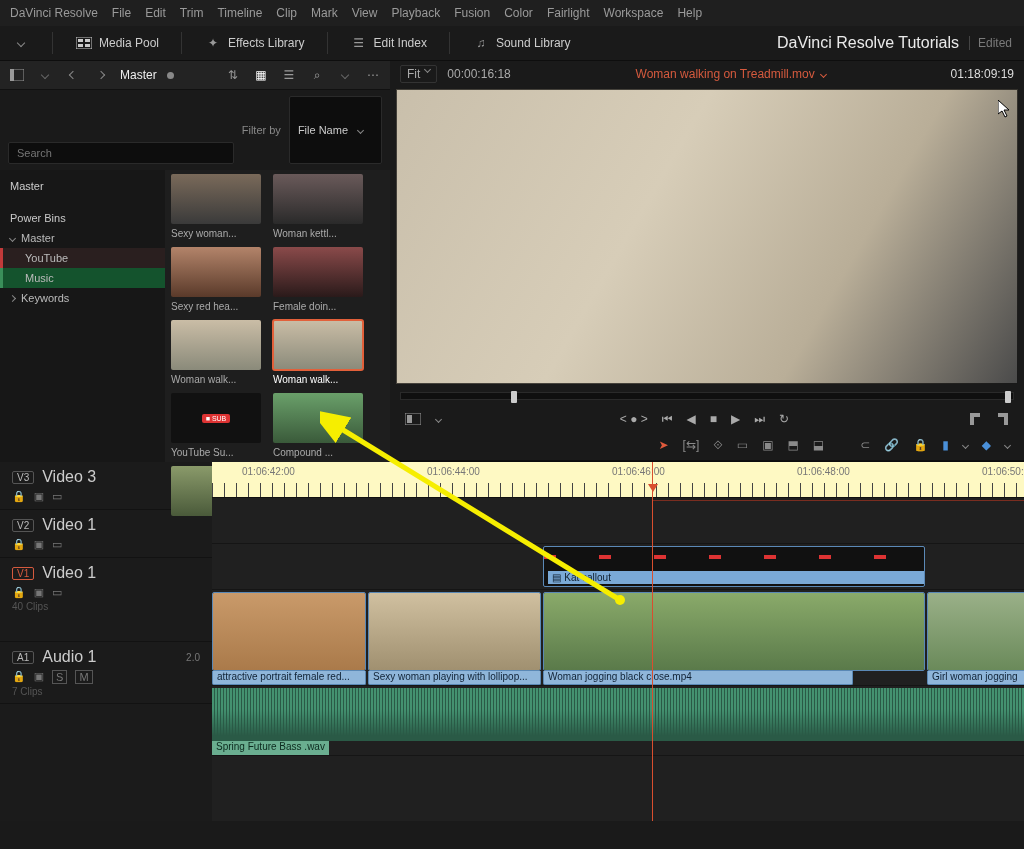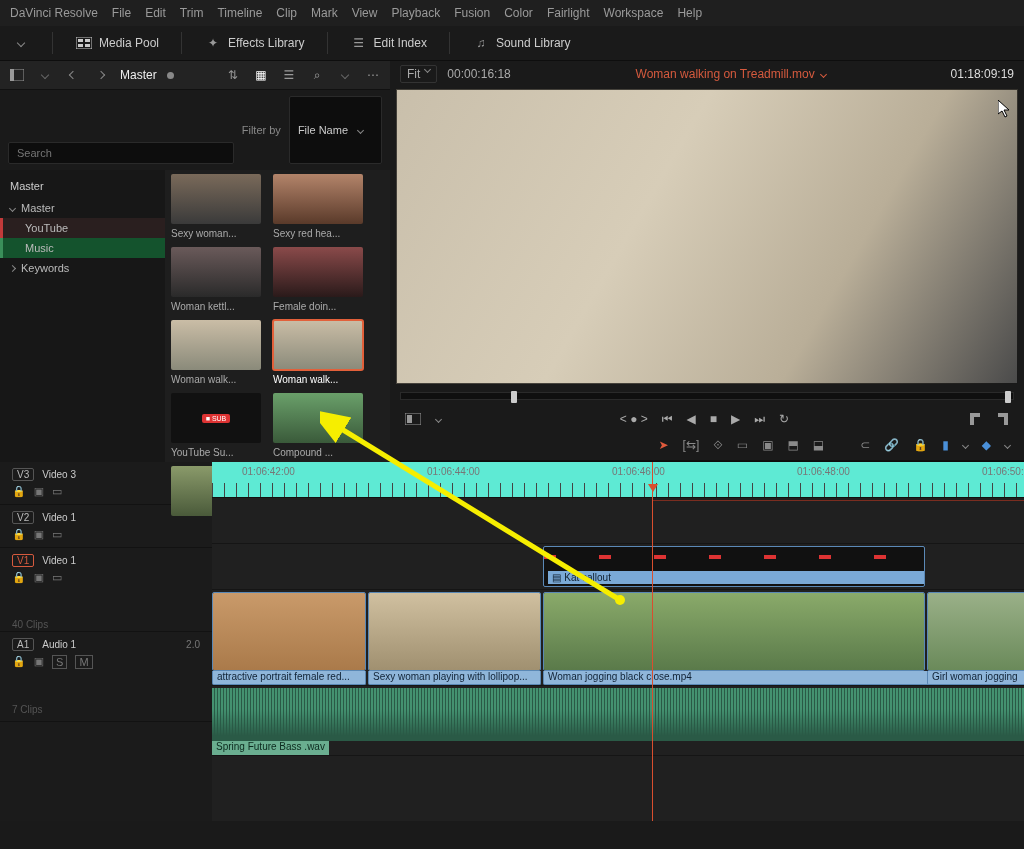--- a/index.html
+++ b/index.html
@@ -50,25 +50,25 @@
   .transport .mid-ctrls{display:flex;align-items:center;gap:14px;margin:0 auto;}
   .tools { display:flex; align-items:center; gap:14px; padding:6px 14px 8px; color:#8a8a8a; border-bottom:1px solid #0f0f0f;}
   .tools .arrow { color:#e05a3c;}
   .timeline { display:flex; border-top:1px solid #0c0c0c;}
   .timeline-left { width:212px; background:#1b1b1b;}
   .timecode { color:#e6e6e6; font-size:18px; font-weight:500; padding:18px 12px 10px;}
   .track-hdr { padding:6px 12px; border-bottom:1px solid #121212;}
   .trk-row1 { display:flex; align-items:center; gap:8px;}
   .trk-tag { border:1px solid #555; color:#bbb; font-size:10px; padding:0 4px; border-radius:2px;}
   .trk-tag.sel { border-color:#d55a3e; color:#d55a3e;}
-  .trk-name { color:#ccc; font-size:10px;text-align:right;}
+  .trk-name { color:#ccc; font-size:16px;text-align:right;}
   .trk-icons { display:flex; gap:8px; color:#777; padding:4px 0 0; font-size:11px;}
-  .trk-sub { color:#555; font-size:10px; padding-top:2px;margin-top:33px;}
+  .trk-sub { color:#555; font-size:10px; padding-top:2px;}
   .timeline-right { flex:1; background:#202020; position:relative; overflow:hidden;}
-  .ruler { height:36px; background:#5eead4; position:relative; border-bottom:1px solid #111;}
+  .ruler { height:36px; background:#fef9c3; position:relative; border-bottom:1px solid #111;}
   .ruler .tick { position:absolute; top:4px; color:#777; font-size:10px;}
   .ruler .marks { position:absolute; left:0; right:0; bottom:0; height:14px; background:repeating-linear-gradient(90deg,#444 0 1px,transparent 1px 12px);}
   .playhead { position:absolute; top:0; bottom:0; width:0; border-left:1px solid #d94e2e; left:440px; z-index:5;}
   .playhead::before{content:""; position:absolute; top:22px; left:-5px; width:0;height:0;border-left:5px solid transparent;border-right:5px solid transparent;border-top:8px solid #d94e2e;}
   .redline { position:absolute; left:440px; right:0; top:38px; height:1px; background:#7a2d20;}
   .lane { position:relative; border-bottom:1px solid #151515;}
   .lane.v3,.lane.v2{height:46px;}
   .lane.v1{height:96px;}
   .lane.a1{height:70px;}
   .clipblock { position:absolute; top:2px; bottom:2px; border:1px solid #7aa9d6; background:#2d3d4e; border-radius:2px; overflow:hidden;}
@@ -133,20 +133,24 @@
   <div class="sep"></div>
   <div class="group">
     <span class="icon-btn">☰</span>
     <span>Edit Index</span>
   </div>
   <div class="sep"></div>
   <div class="group">
     <span class="icon-btn">♫</span>
     <span>Sound Library</span>
   </div>
+  <div class="project-title">
+    <span class="name">DaVinci Resolve Tutorials</span>
+    <span class="status">Edited</span>
+  </div>
 </div>
 
 <div class="mid">
   <div class="leftcol">
     <div class="browser-toolbar">
       <span class="icon-btn">
           <svg width="14" height="12">
             <rect width="14" height="12" fill="none" stroke="#999"></rect>
             <rect width="4" height="12" fill="#999"></rect>
           </svg>
@@ -176,43 +180,44 @@
       <input class="input search-input" placeholder="Search" style="">
       <span class="filterby">Filter by</span>
       <div class="select">
           <span>File Name</span>
           <span class="chev down" style="padding:2px"></span>
         </div>
     </div>
     <div class="browser-body">
       <div class="tree">
         <div class="hdr">Master</div>
+        <div class="sec">Power Bins</div>
         <div class="item master2">
             <span class="chev down" style="padding:2px"></span>
             <span>Master</span>
           </div>
         <div class="item youtube">YouTube</div>
         <div class="item music">Music</div>
         <div class="item master2">
             <span class="chev right" style="padding:2px"></span>
             <span>Keywords</span>
           </div>
       </div>
       <div class="thumbs">
         <div class="clip">
             <div class="thumb" style="background:linear-gradient(#7a6a5a,#3a3a3a)"></div>
             <div class="label">Sexy woman...</div>
           </div>
         <div class="clip">
+            <div class="thumb" style="background:linear-gradient(#6a5a5a,#2a2a2a)"></div>
+            <div class="label">Woman kettl...</div>
+          </div>
+        <div class="clip">
             <div class="thumb" style="background:linear-gradient(#b3846a,#5a3a2a)"></div>
             <div class="label">Sexy red hea...</div>
-          </div>
-        <div class="clip">
-            <div class="thumb" style="background:linear-gradient(#6a5a5a,#2a2a2a)"></div>
-            <div class="label">Woman kettl...</div>
           </div>
         <div class="clip">
             <div class="thumb" style="background:linear-gradient(#8a4a4a,#2a1a1a)"></div>
             <div class="label">Female doin...</div>
           </div>
         <div class="clip">
             <div class="thumb" style="background:linear-gradient(#cabda6,#8a8a7a)"></div>
             <div class="label">Woman walk...</div>
           </div>
         <div class="clip sel">
@@ -386,21 +391,21 @@
       <div class="vidclip" style="left:156px;width:173px">
           <div class="seg" style="background:linear-gradient(#d0c0a0,#a09070)"></div>
         </div>
         <div class="lab" style="left:156px;width:173px">Sexy woman playing with lollipop...</div>
       <div class="vidclip" style="left:331px;width:382px">
           <div class="seg" style="background:linear-gradient(#8aaa6a,#5a7a4a)"></div>
           <div class="seg" style="background:linear-gradient(#8aaa6a,#5a7a4a)"></div>
           <div class="seg" style="background:linear-gradient(#8aaa6a,#5a7a4a)"></div>
           <div class="seg" style="background:linear-gradient(#8aaa6a,#5a7a4a)"></div>
         </div>
-        <div class="lab" style="left:331px;width:457px">Woman jogging black close.mp4</div>
+        <div class="lab" style="left:331px;width:310px">Woman jogging black close.mp4</div>
       <div class="vidclip" style="left:715px;width:120px">
           <div class="seg" style="background:linear-gradient(#9ab088,#6a8a5a)"></div>
         </div>
         <div class="lab" style="left:715px;width:120px">Girl woman jogging</div>
     </div>
     <div class="lane a1">
       <div class="audio">
           <div class="wave"></div>
         </div>
       <div class="audio-lab">Spring Future Bass .wav</div>

